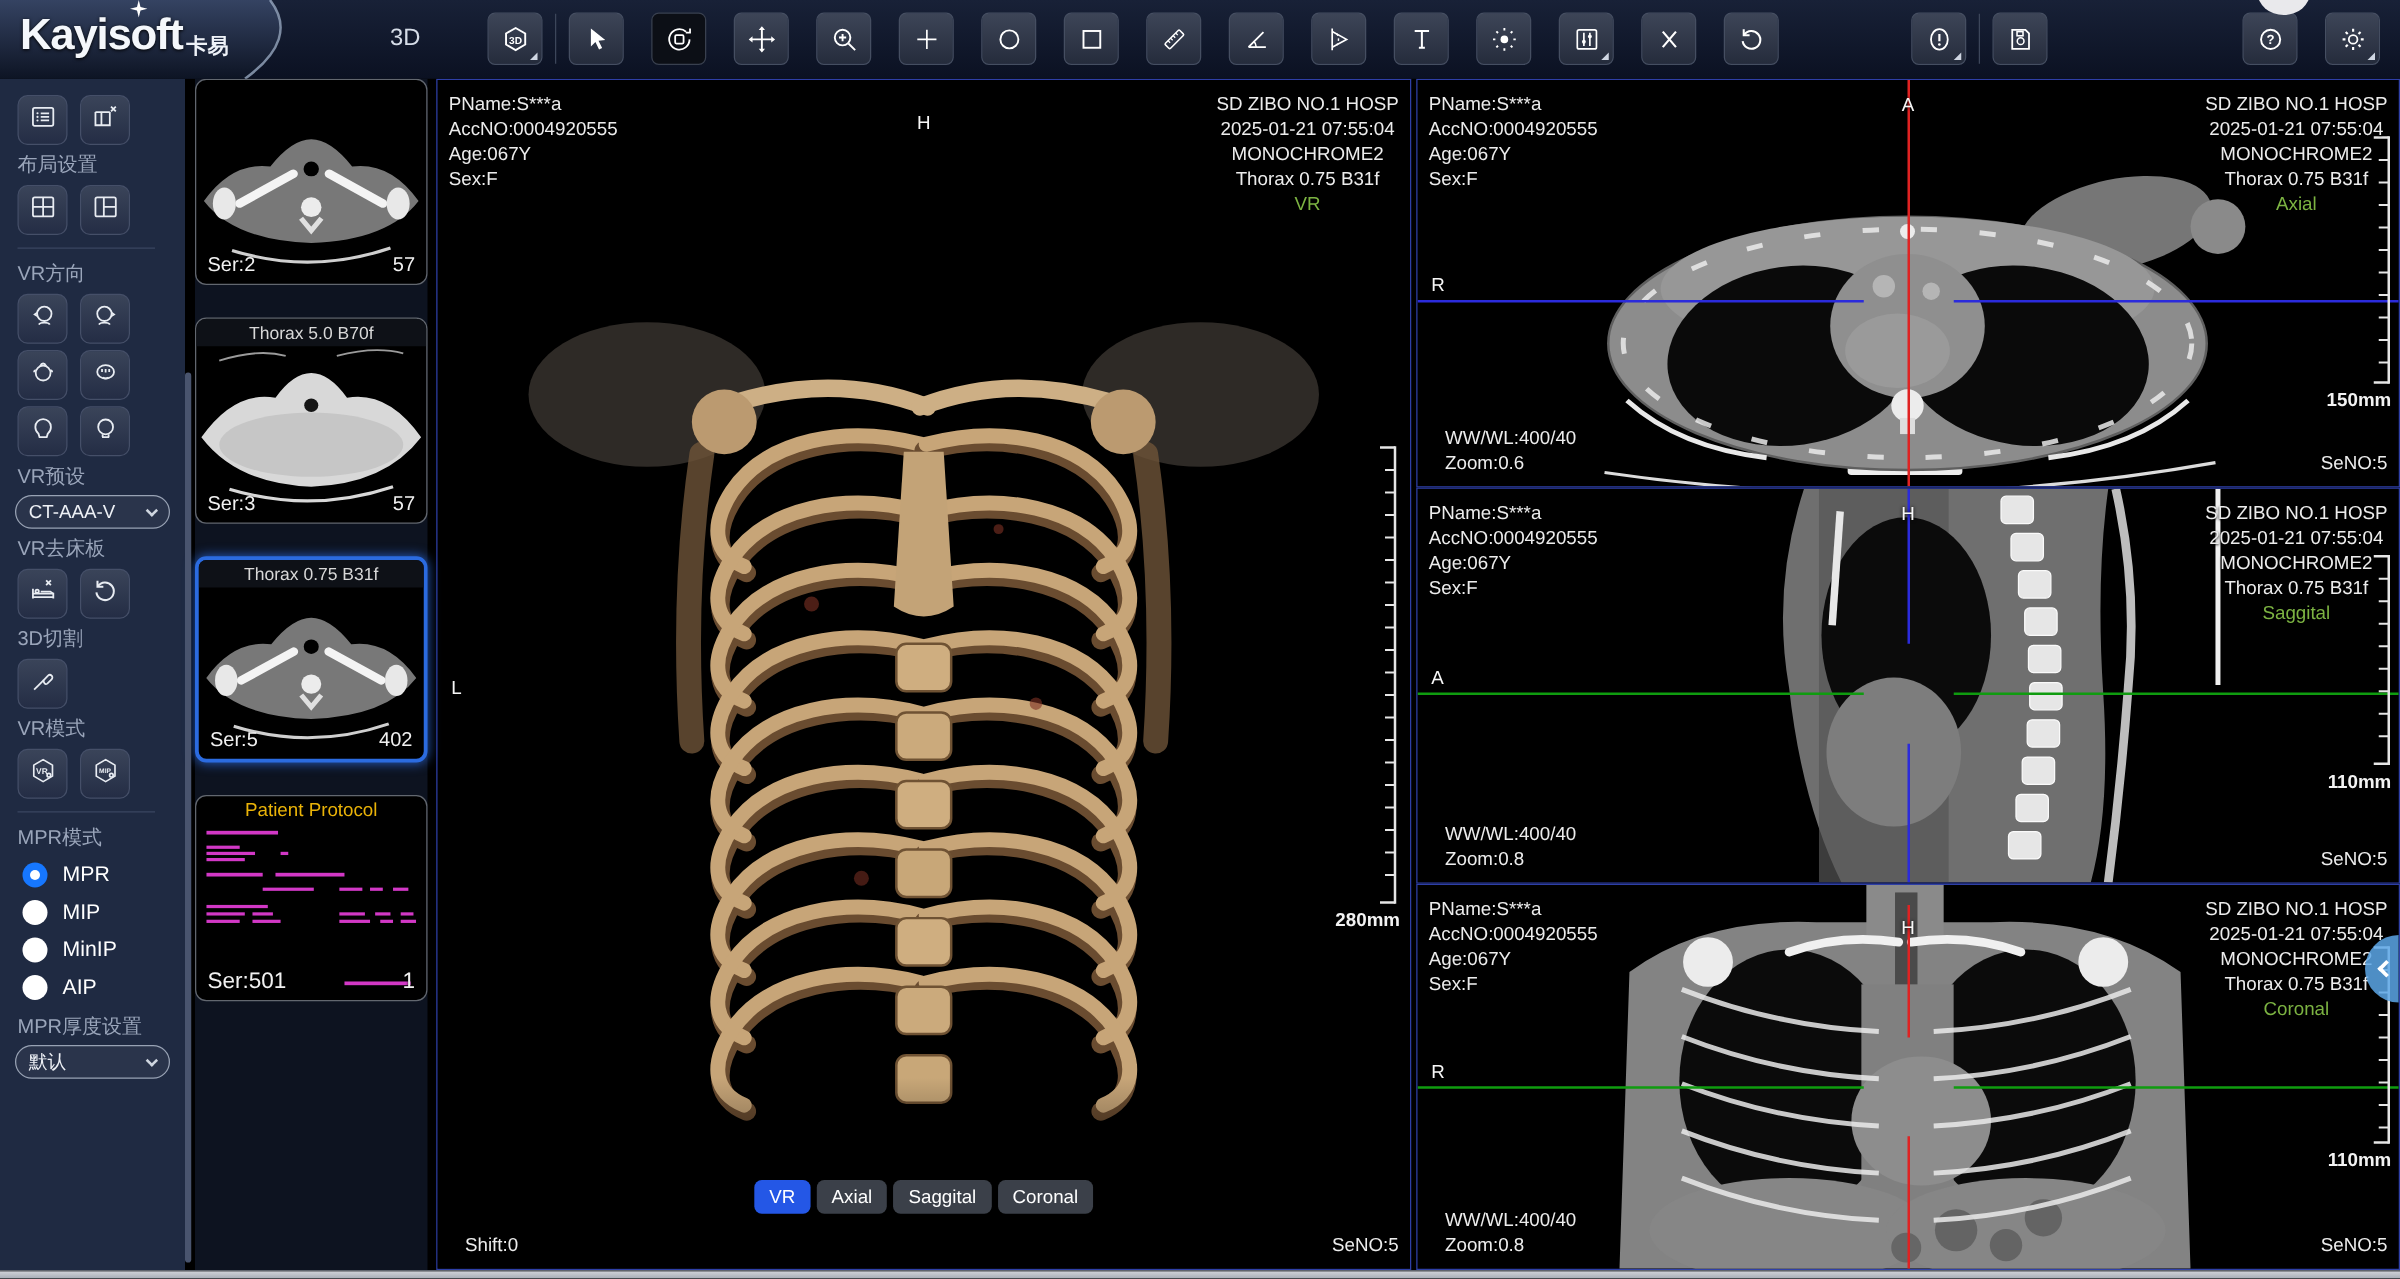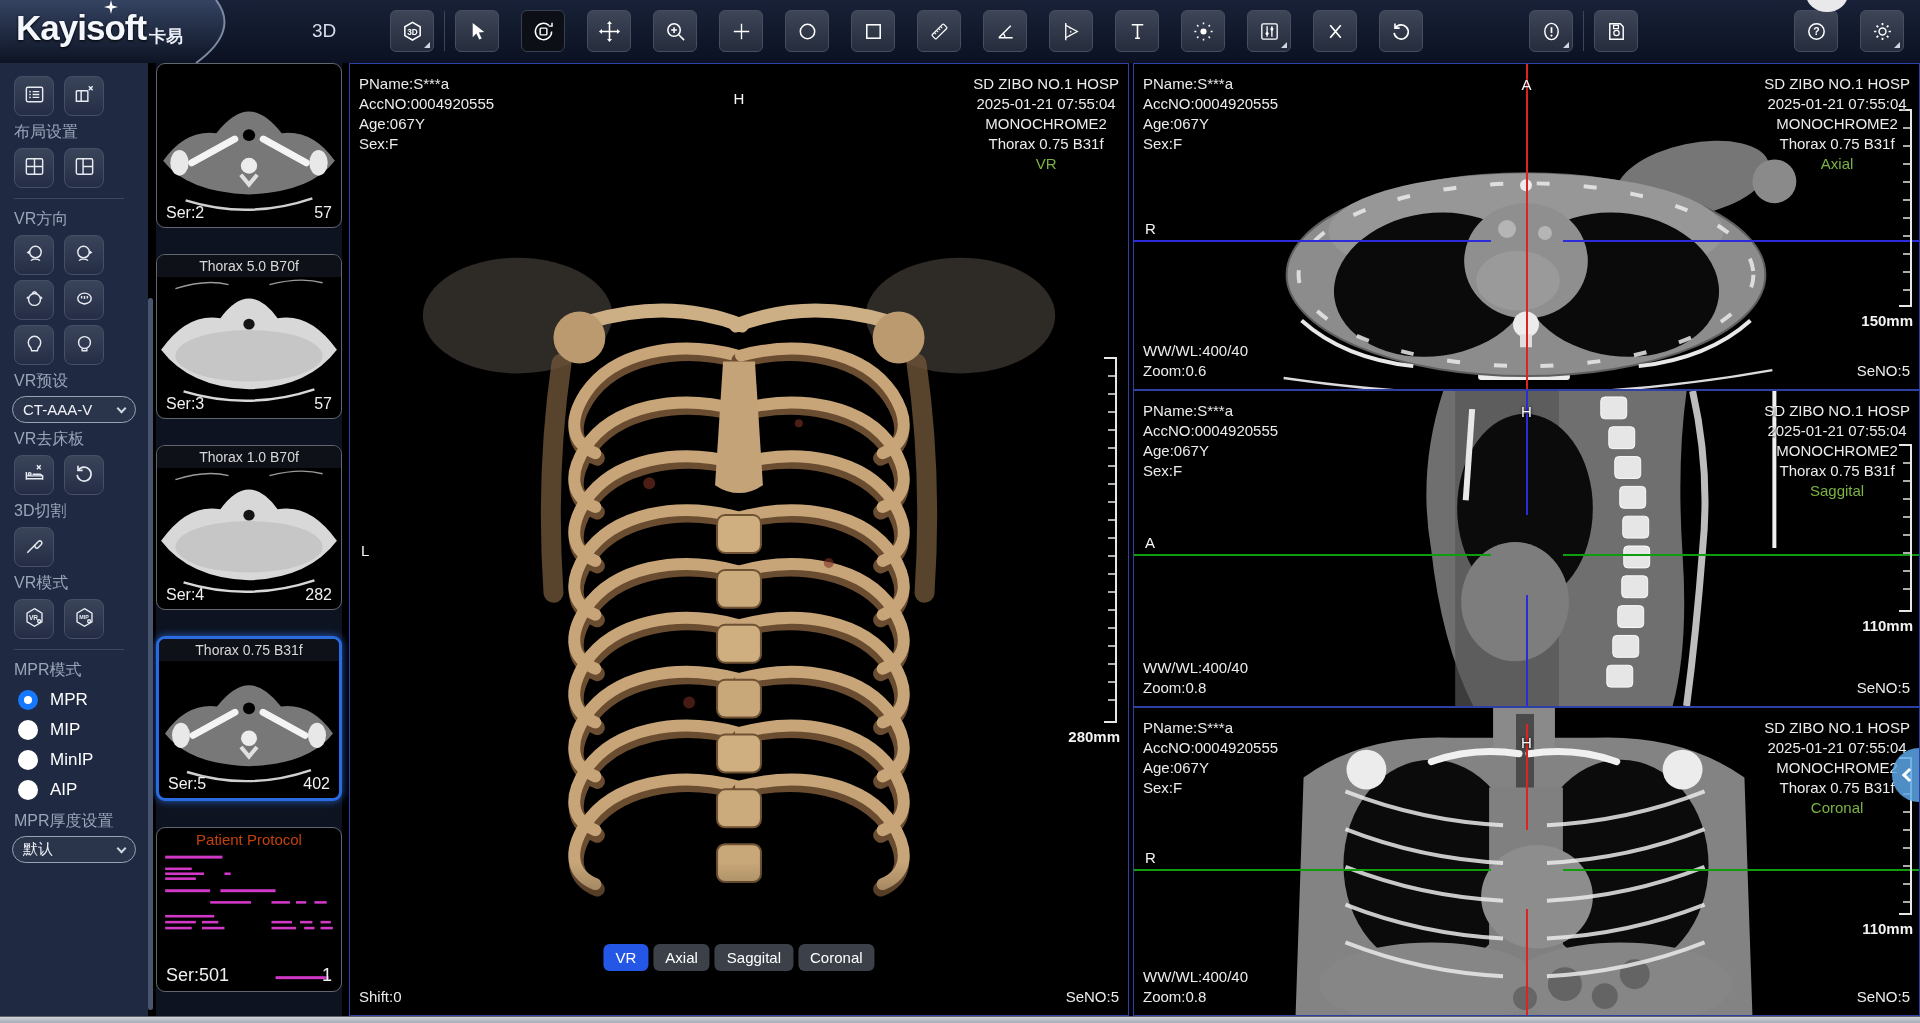--- a/index.html
+++ b/index.html
@@ -61,39 +61,39 @@
     font-weight:700;font-size:16px;display:flex;align-items:center;justify-content:space-between;
     padding:0 9px;cursor:pointer}
   .series-list{display:flex;flex-direction:column;gap:26px}
   .thumb{position:relative;height:165px;border:1px solid #62676f;border-radius:9px;background:#000;
     overflow:hidden;cursor:pointer;flex:none}
   .thumb.selected{border:3px solid #2b6be0;box-shadow:0 0 9px rgba(43,107,224,.85)}
   .thumb-art{position:absolute;inset:0}
   .thumb-art svg{width:100%;height:100%}
   .thumb-title{position:absolute;top:0;left:0;right:0;text-align:center;color:#d8d8d8;font-size:14px;
     padding:3px 0;background:rgba(18,22,30,.78);z-index:2}
-  .thumb.protocol .thumb-title{background:none;color:#c2410c;font-size:15px}
+  .thumb.protocol .thumb-title{background:none;color:#eab308;font-size:15px}
   .thumb-footer{position:absolute;left:9px;right:9px;bottom:5px;display:flex;justify-content:space-between;
     color:#f0f0f0;font-size:16px;text-shadow:0 1px 2px #000;z-index:2}
   .thumb.protocol .thumb-footer{font-size:18px}
 
   
   .vr-view{position:absolute;left:349px;top:63px;width:780px;height:953px;background:#000;
     border:1px solid #2e3fa6}
   .right-col{position:absolute;left:1133px;top:63px;width:787px;height:953px}
   .view{position:absolute;left:0;width:787px;background:#000;border:1px solid #2e3fa6;overflow:hidden}
   .view-art{position:absolute;inset:0;z-index:0}
   .view-art svg,.vr-art{width:100%;height:100%}
   .vr-art{position:absolute;inset:0;z-index:0}
 
   .overlay{position:absolute;font-size:15px;line-height:20px;color:#ececec;text-shadow:0 1px 2px #000;z-index:4}
   .ov-patient{left:9px;top:10px}
   .ov-study{right:9px;top:10px;text-align:center}
   .green{color:#7cb342}
-  .ov-bl{left:9px;bottom:8px}
+  .ov-bl{left:22px;bottom:8px}
   .ov-br{right:9px;bottom:8px}
   .orient{position:absolute;color:#f7f7f7;font-size:15px;text-shadow:0 0 3px #000;z-index:5}
   .orient.top{left:50%;transform:translateX(-50%)}
   .orient.left{left:11px}
 
   .vline,.hline,.vseg,.hseg{position:absolute;z-index:2}
   .vline,.vseg{width:2px;left:50%;margin-left:-1px}
   .hline,.hseg{height:2px}
   .c-red{background:#e02222}.c-blue{background:#2b2bdc}.c-green{background:#0f9c0f}
   .hseg.seg-l{left:0;width:calc(50% - 36px)}
@@ -505,34 +505,20 @@
               <ellipse cx="90" cy="102" rx="72" ry="26" fill="#c6c6c6"></ellipse>
               <circle cx="90" cy="70" r="5.5" fill="#151515"></circle>
               <path d="M26 138 Q90 158 154 136" stroke="#d8d8d8" stroke-width="2.5" fill="none"></path>
             </svg></div>
     <div class="thumb-footer">
       <span class="ser">Ser:3</span>
       <span class="cnt">57</span>
     </div>
   </div>
 
-  <div class="thumb">
-    <div class="thumb-title">Thorax 1.0 B70f</div>
-    <div class="thumb-art"><svg viewBox="0 0 180 165" preserveAspectRatio="none">
-              <path d="M18 34 q30 -10 52 -4 M110 30 q30 -8 52 -2" stroke="#9b9b9b" stroke-width="1.5" fill="none"></path>
-              <path d="M4 96 Q30 58 62 64 Q76 44 90 44 Q104 44 118 64 Q150 58 176 96 Q148 134 90 136 Q32 134 4 96 Z" fill="#d8d8d8"></path>
-              <ellipse cx="90" cy="102" rx="72" ry="26" fill="#c6c6c6"></ellipse>
-              <circle cx="90" cy="70" r="5.5" fill="#151515"></circle>
-              <path d="M26 138 Q90 158 154 136" stroke="#d8d8d8" stroke-width="2.5" fill="none"></path>
-            </svg></div>
-    <div class="thumb-footer">
-      <span class="ser">Ser:4</span>
-      <span class="cnt">282</span>
-    </div>
-  </div>
 
   <div class="thumb selected">
     <div class="thumb-title">Thorax 0.75 B31f</div>
     <div class="thumb-art"><svg viewBox="0 0 180 165" preserveAspectRatio="none">
               <path d="M6 98 Q28 66 58 70 Q75 48 90 48 Q105 48 122 70 Q152 66 174 98 Q150 130 90 132 Q30 130 6 98 Z" fill="#787878"></path>
               <circle cx="90" cy="72" r="6" fill="#000"></circle>
               <path d="M34 100 L76 76" stroke="#f4f4f4" stroke-width="7" stroke-linecap="round"></path>
               <path d="M146 100 L104 76" stroke="#f4f4f4" stroke-width="7" stroke-linecap="round"></path>
               <ellipse cx="22" cy="100" rx="9" ry="13" fill="#e8e8e8"></ellipse>
               <ellipse cx="158" cy="100" rx="9" ry="13" fill="#e8e8e8"></ellipse>

